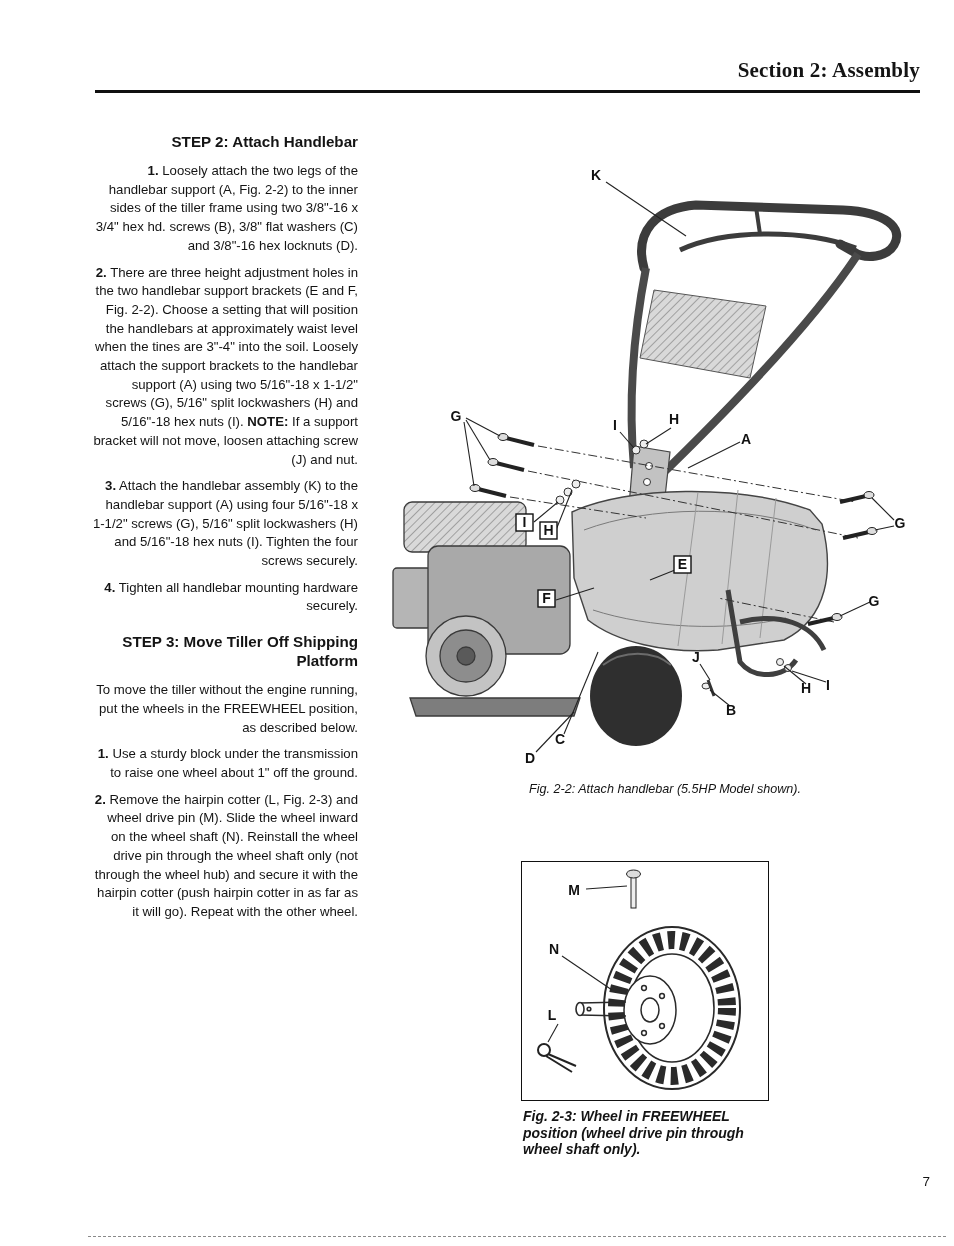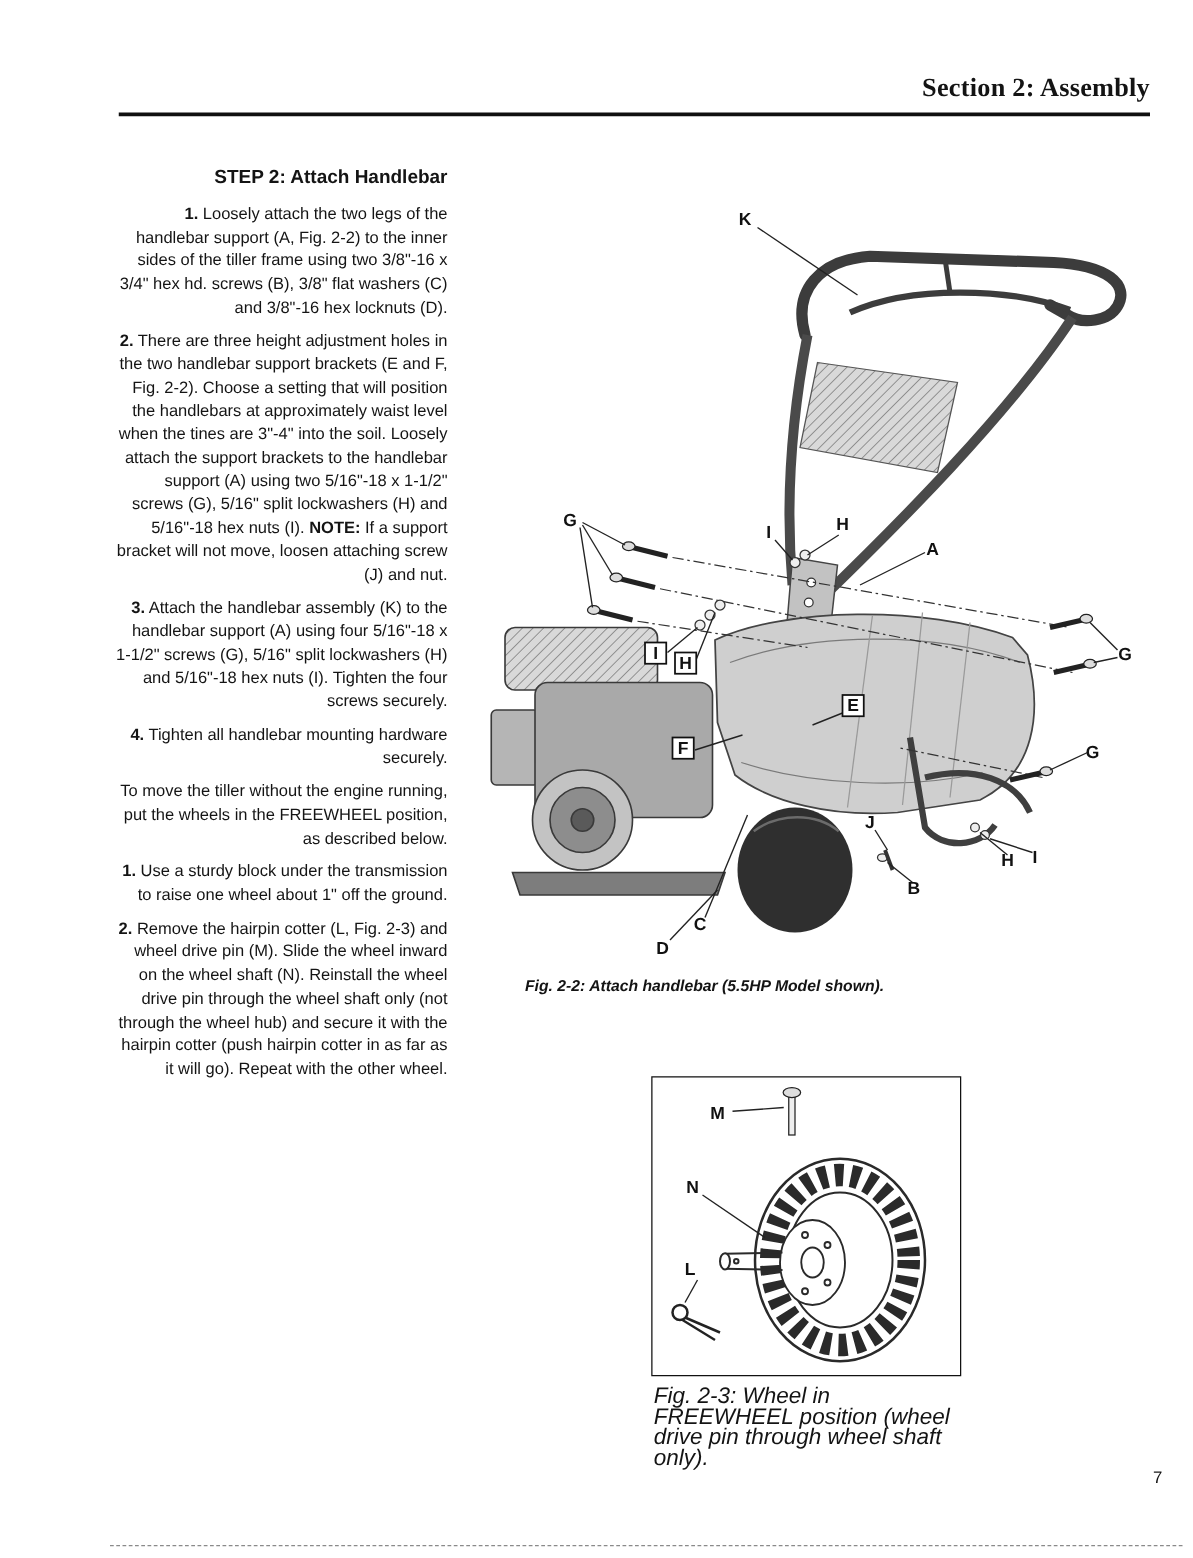--- a/index.html
+++ b/index.html
@@ -30,30 +30,30 @@
     font-size:15.2px; font-weight:bold; line-height:19px;
     margin-bottom:11px;
   }
   .step-heading.second { margin-top:16px; }
   .left-col p { margin-bottom:8px; }
   .lead { font-weight:bold; }
 
   .fig22-wrap { position:absolute; left:388px; top:150px; width:547px; height:628px; }
   .fig22-caption {
     position:absolute; left:420px; top:782px; width:490px;
-    text-align:left; font-size:12.6px; font-weight:bold; font-style:italic;
+    text-align:center; font-size:12.6px; font-weight:normal; font-style:italic;
   }
 
   .fig23-box {
     position:absolute; left:521px; top:861px; width:248px; height:240px;
     border:1.5px solid #111; background:#fff;
   }
   .fig23-caption {
     position:absolute; left:523px; top:1108px; width:252px;
-    font-size:18px; font-weight:normal; font-style:italic; line-height:16.5px;
+    font-size:14px; font-weight:bold; font-style:italic; line-height:16.5px;
   }
 
   .page-number {
     position:absolute; top:1174px; right:24px; font-size:13.5px;
   }
   .bottom-rule {
     position:absolute; top:1236px; left:88px; width:858px; height:0;
     border-top:1.5px dashed #8a8a8a;
   }
 
@@ -74,20 +74,21 @@
     <div class="step-heading">STEP 2: Attach Handlebar</div>
 
     <p><span class="lead">1.</span><span> Loosely attach the two legs of the handlebar support (A, Fig. 2-2) to the inner sides of the tiller frame using two 3/8"-16 x 3/4" hex hd. screws (B), 3/8" flat washers (C) and 3/8"-16 hex locknuts (D).</span></p>
 
     <p><span class="lead">2.</span><span> There are three height adjustment holes in the two handlebar support brackets (E and F, Fig. 2-2).  Choose a setting that will position the handlebars at approximately waist level when the tines are 3"-4" into the soil.  Loosely attach the support brackets to the handlebar support (A) using two 5/16"-18 x 1-1/2" screws (G), 5/16" split lockwashers (H) and 5/16"-18 hex nuts (I).  </span><span class="lead">NOTE:</span><span> If a support bracket will not move, loosen attaching screw (J) and nut.</span></p>
 
     <p><span class="lead">3.</span><span> Attach the handlebar assembly (K) to the handlebar support (A) using four 5/16"-18 x 1-1/2" screws (G), 5/16" split lockwashers (H) and 5/16"-18 hex nuts (I). Tighten the four screws securely.</span></p>
 
     <p><span class="lead">4.</span><span> Tighten all handlebar mounting hardware securely.</span></p>
 
+    <div class="step-heading second">STEP 3:  Move Tiller Off Shipping Platform</div>
 
     <p><span>To move the tiller without the engine running, put the wheels in the FREEWHEEL position, as described below.</span></p>
 
     <p><span class="lead">1.</span><span> Use a sturdy block under the transmission to raise one wheel about 1" off the ground.</span></p>
 
     <p><span class="lead">2.</span><span> Remove the hairpin cotter (L, Fig. 2-3) and wheel drive pin (M). Slide the wheel inward on the wheel shaft (N). Reinstall the wheel drive pin through the wheel shaft only (not through the wheel hub) and secure it with the hairpin cotter (push hairpin cotter in as far as it will go). Repeat with the other wheel.</span></p>
 
 
   </div>
 

